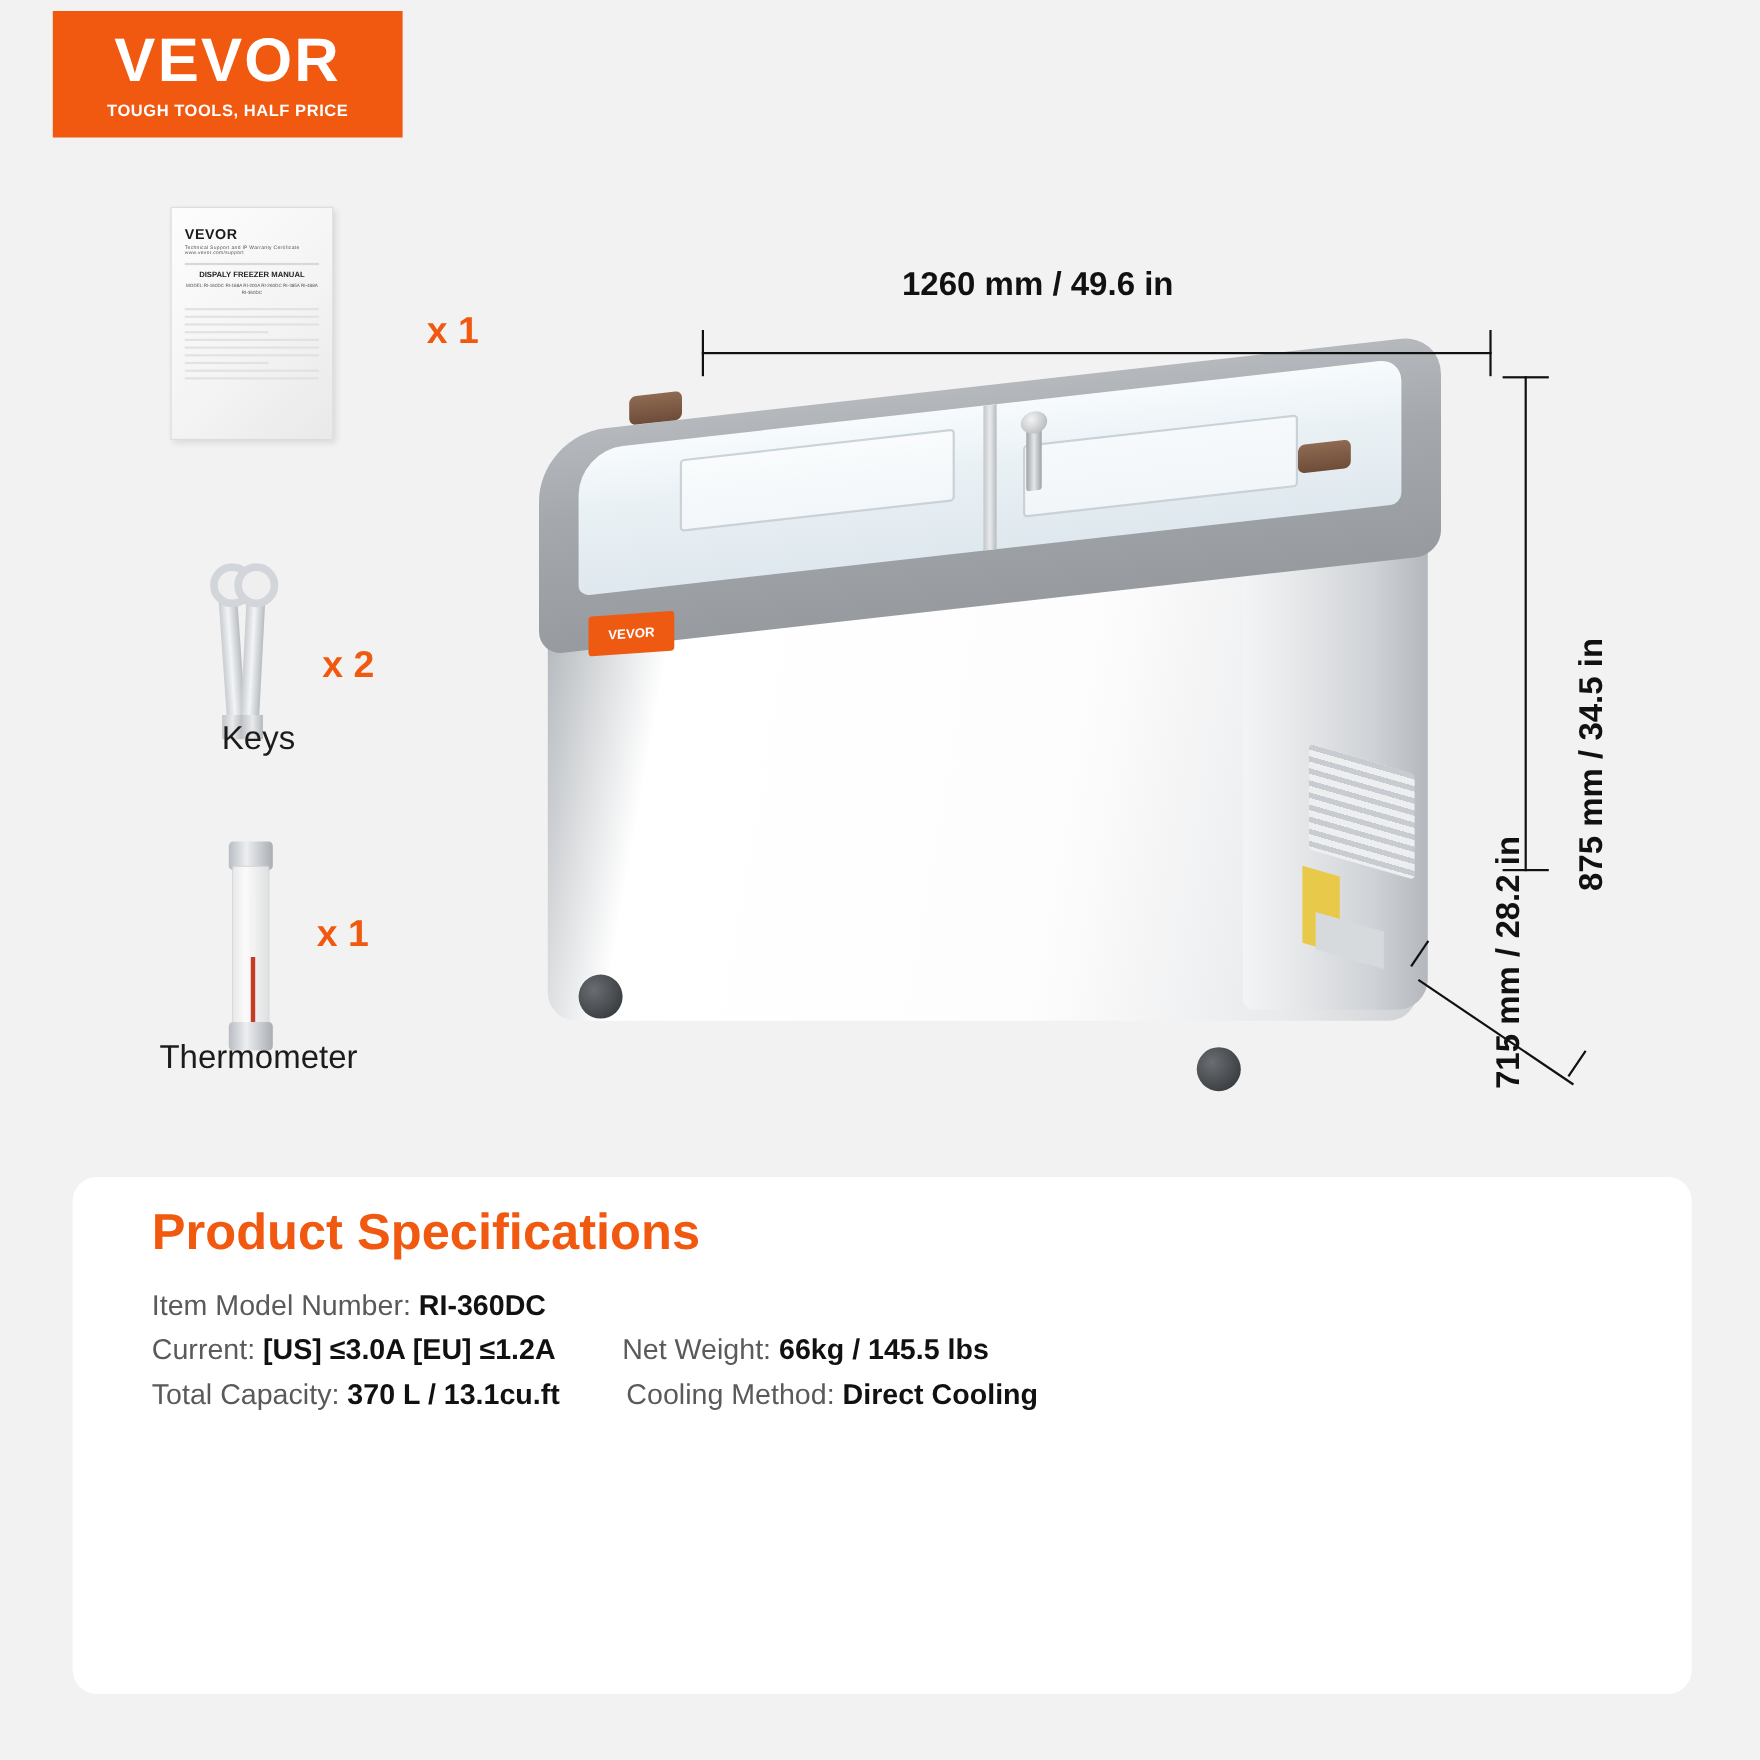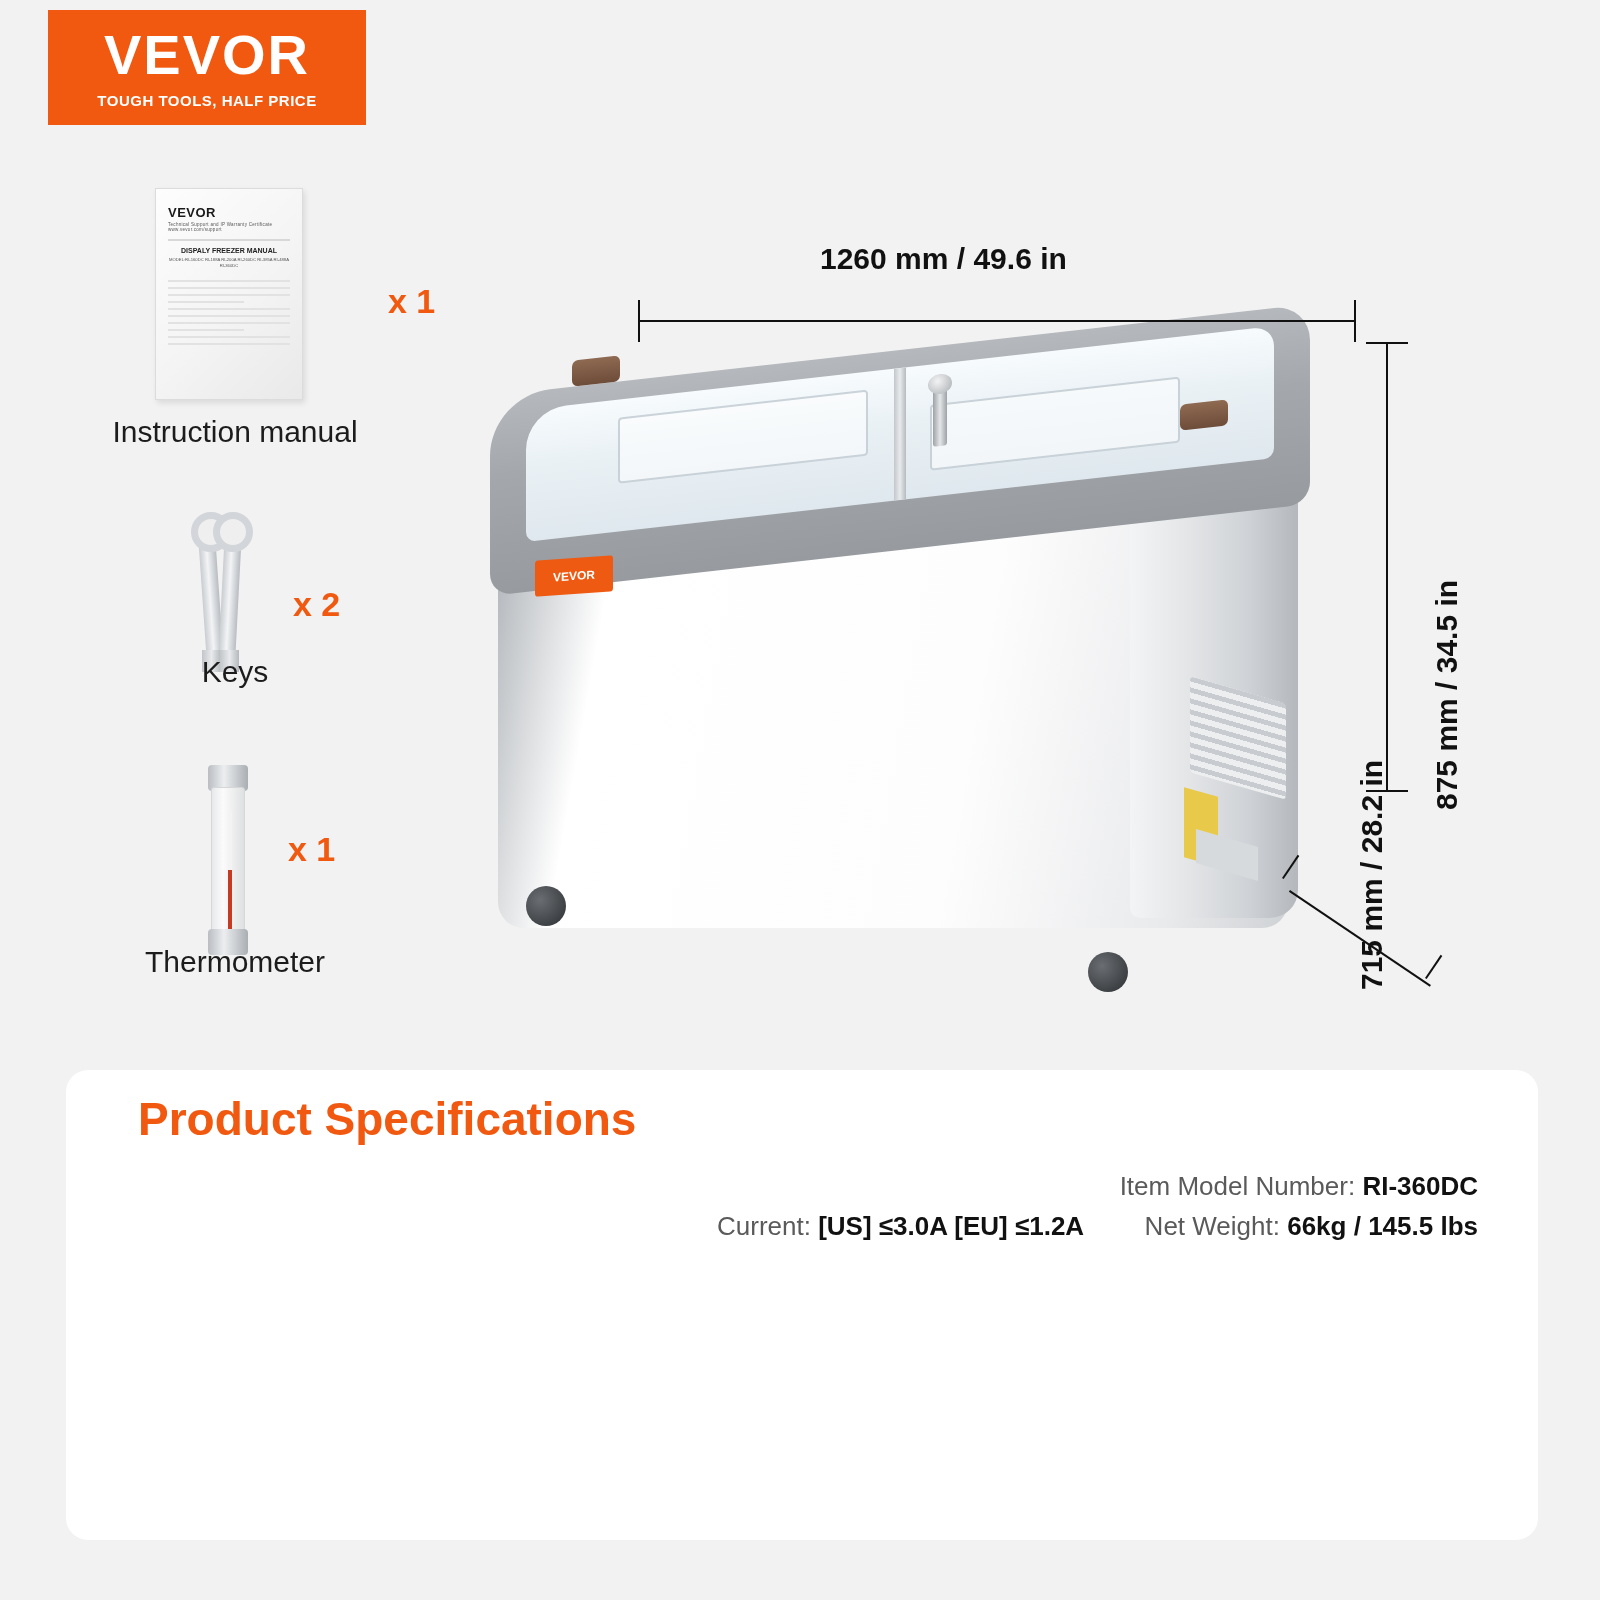--- a/index.html
+++ b/index.html
@@ -292,21 +292,20 @@
   }
   .rot90 { transform: rotate(-90deg); transform-origin: left top; }
 
   
   .spec-card {
     position: absolute;
     left: 66px; top: 1070px;
     width: 1472px; height: 470px;
     background: #ffffff;
     border-radius: 22px;
-    text-align: right;
   }
   .spec-title {
     position: absolute;
     left: 72px; top: 22px;
     font-size: 46px;
     font-weight: bold;
     color: #f0590f;
   }
   .spec-lines {
     position: absolute;
@@ -349,21 +348,20 @@
         <i class="short"></i>
         <i></i>
         <i></i>
         <i></i>
         <i class="short"></i>
         <i></i>
         <i></i>
     </div>
   </div>
   <div class="acc-qty" style="left:388px; top:282px;">x 1</div>
-  <div class="acc-caption" style="left:20px; top:415px;">Instruction manual</div>
 
   <div class="keys">
     <div class="key k1"></div>
     <div class="key k2"></div>
     <div class="key-head h1"></div>
     <div class="key-head h2"></div>
     <div class="key-teeth t1"></div>
     <div class="key-teeth t2"></div>
   </div>
   <div class="acc-qty" style="left:293px; top:585px;text-align:right;">x 2</div>
@@ -431,18 +429,25 @@
 
       <div class="spec-line">
         <span>Current:</span>
         <b>[US] ≤3.0A [EU] ≤1.2A</b>
         <span class="gap"></span>
         <span>Net Weight:</span>
         <b>66kg / 145.5 lbs</b>
       </div>
 
 
+      <div class="spec-line">
+        <span>Total Capacity:</span>
+        <b>370 L / 13.1cu.ft</b>
+        <span class="gap"></span>
+        <span>Cooling Method:</span>
+        <b>Direct Cooling</b>
+      </div>
 
 
     </div>
   </div>
 
 </div>
 
 </body></html>

